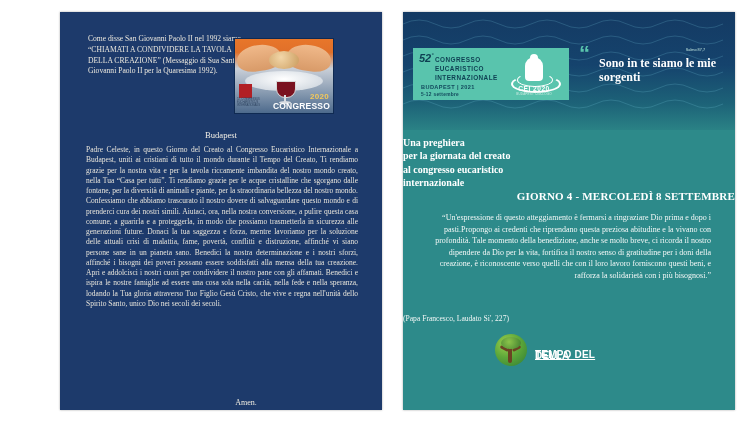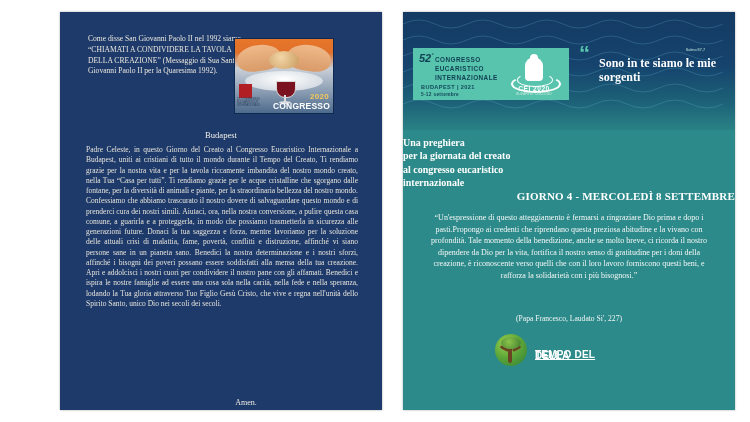--- a/index.html
+++ b/index.html
@@ -181,25 +181,25 @@
 
   .rp-title{
     position:absolute;left:0;top:124px;width:332px;text-align:left;
     color:#ffffff;font-size:10px;line-height:1.34;font-weight:bold;
   }
   .rp-day{
     position:absolute;left:0;top:178px;width:332px;text-align:right;
     color:#ffffff;font-size:11px;font-weight:bold;letter-spacing:.2px;
   }
   .rp-quote{
-    position:absolute;left:24px;top:200px;width:284px;text-align:center;
+    position:absolute;left:24px;top:200px;width:284px;text-align:right;
     color:#f2f7f6;font-size:8px;line-height:1.45;
   }
   .rp-attrib{
-    position:absolute;left:0;top:302px;width:332px;text-align:center;
+    position:absolute;left:0;top:302px;width:332px;
     color:#f2f7f6;font-size:7.6px;
   }
 
   .tempo{
     position:absolute;left:92px;top:322px;width:150px;height:34px;
   }
   .tempo .globe{
     position:absolute;left:0;top:0;width:32px;height:32px;border-radius:50%;
     background:radial-gradient(circle at 35% 30%,#9fd14e 0%,#5ea83a 45%,#2f7d33 100%);
     overflow:hidden;

